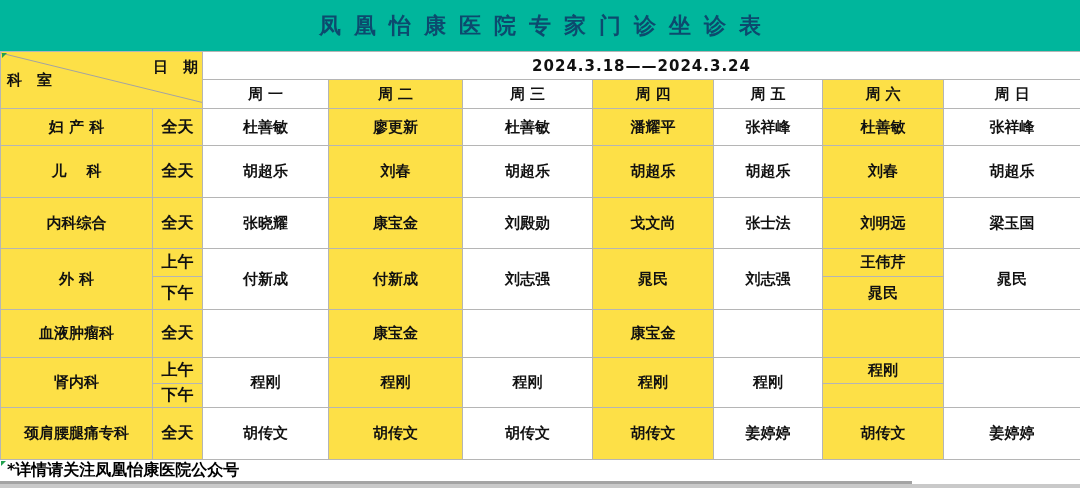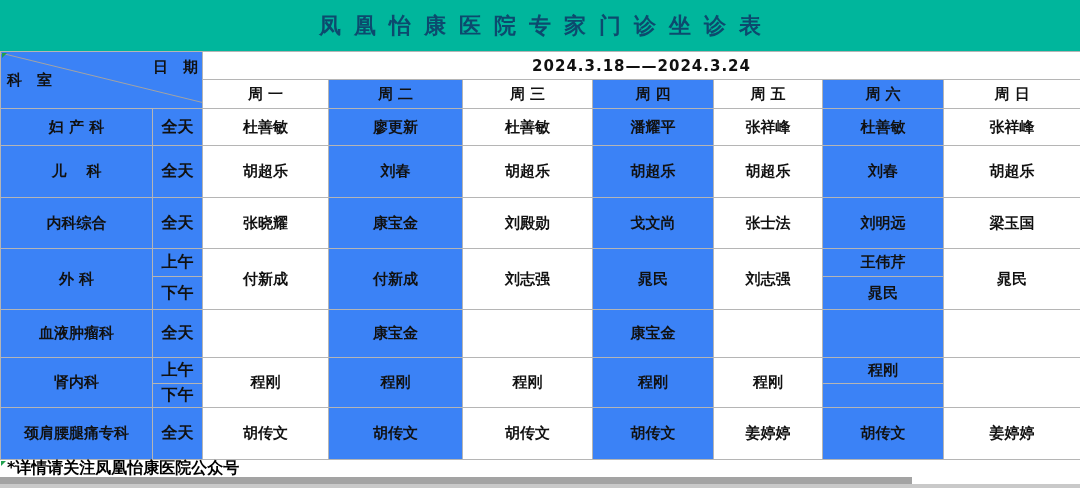--- a/index.html
+++ b/index.html
@@ -37,21 +37,21 @@
     text-align: center;
     vertical-align: middle;
     font-weight: 700;
     font-size: 15px;
     color: #111111;
     background: #ffffff;
     padding: 0;
     overflow: hidden;
     white-space: nowrap;
   }
-  table.sched td.g { background: #3b82f6; }
+  table.sched td.g { background: #fde047; }
   table.sched td.time { font-size: 16px; }
   table.sched td.corner {
     position: relative;
     padding: 0;
   }
   .corner .diag-svg {
     position: absolute;
     left: 0; top: 0;
     width: 100%; height: 100%;
     display: block;
@@ -81,21 +81,21 @@
   }
   td.date-cell {
     font-size: 15px;
     letter-spacing: 1px;
   }
   .footer {
     position: relative;
     width: 912px;
     height: 24px;
     background: #ffffff;
-    border-bottom: 7px solid #a3a3a3;
+    border-bottom: 3px solid #a3a3a3;
     display: flex;
     align-items: center;
     box-sizing: border-box;
   }
   .footer .note {
     font-size: 16px;
     font-weight: 700;
     color: #000000;
     padding-left: 7px;
     white-space: nowrap;

